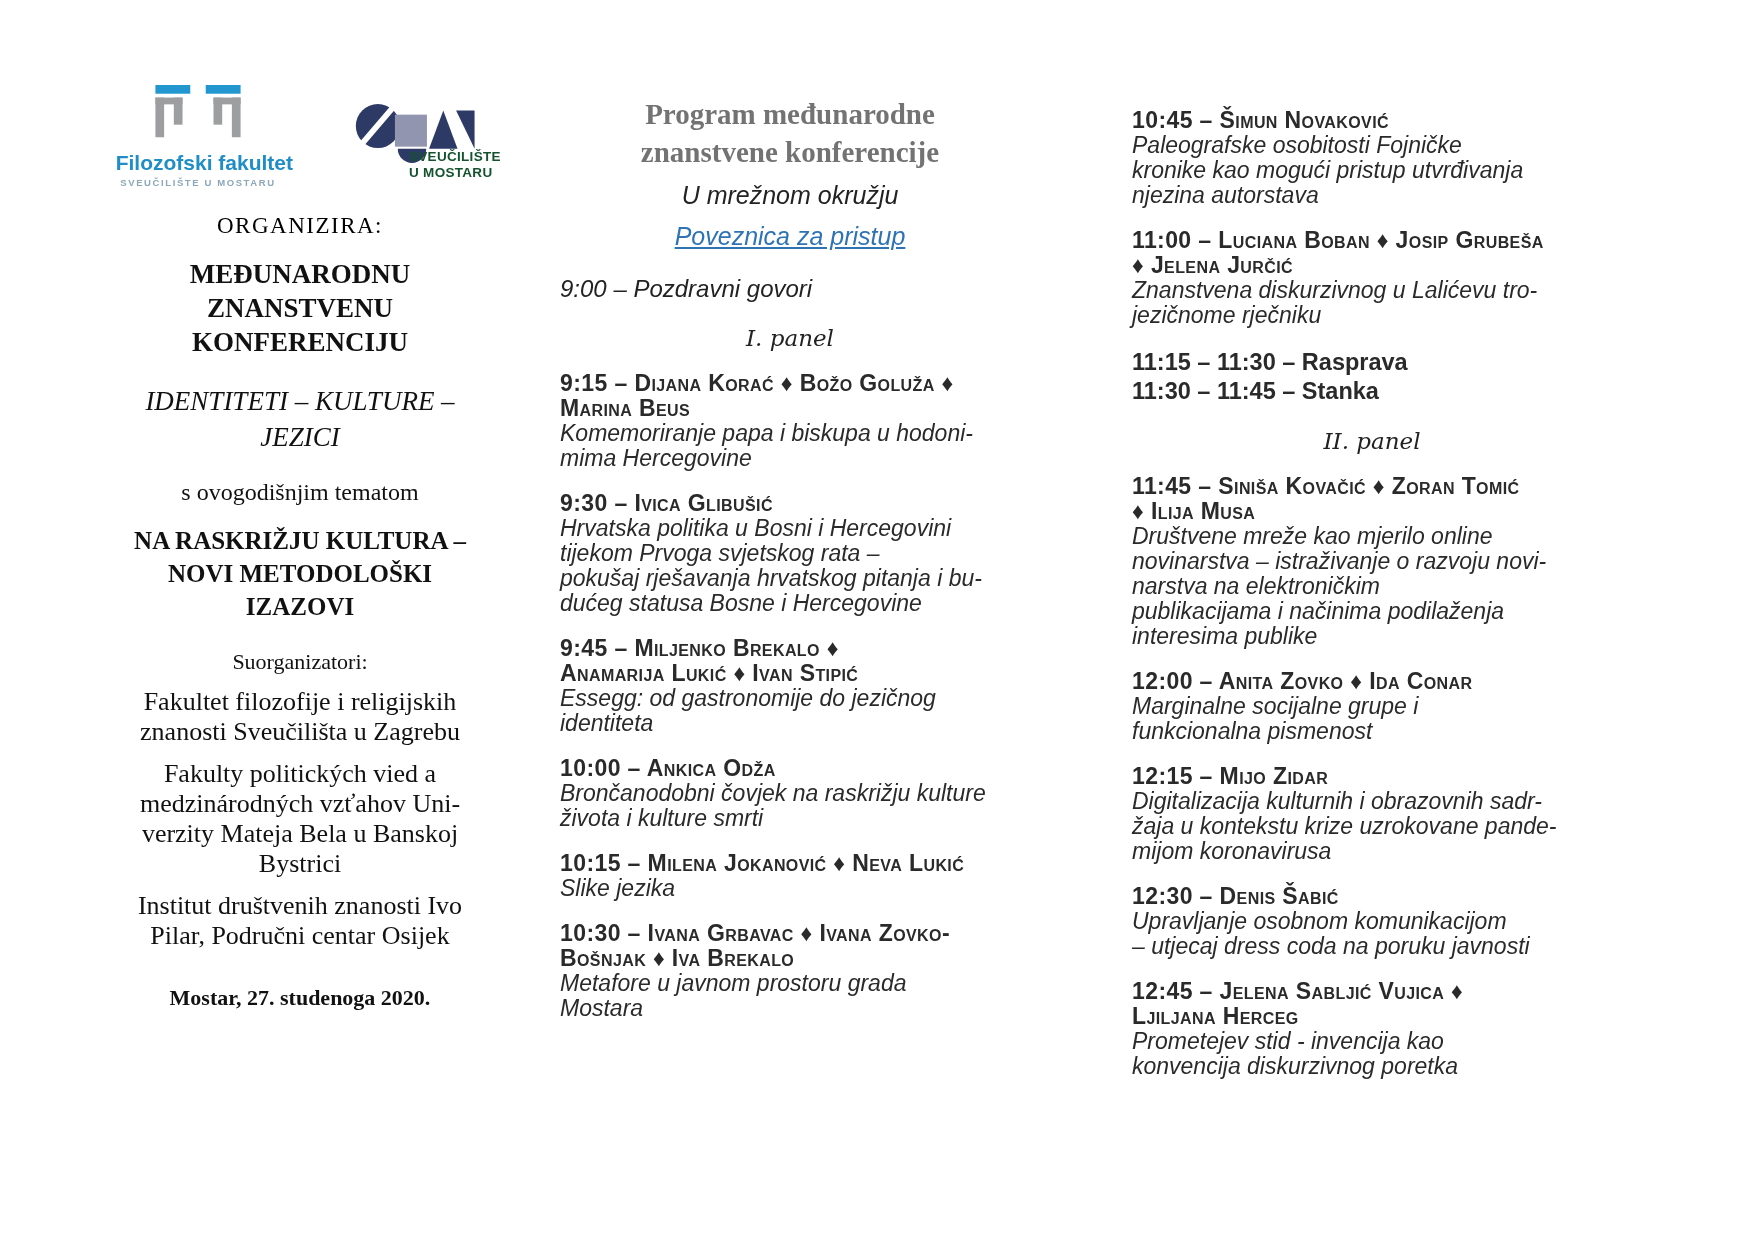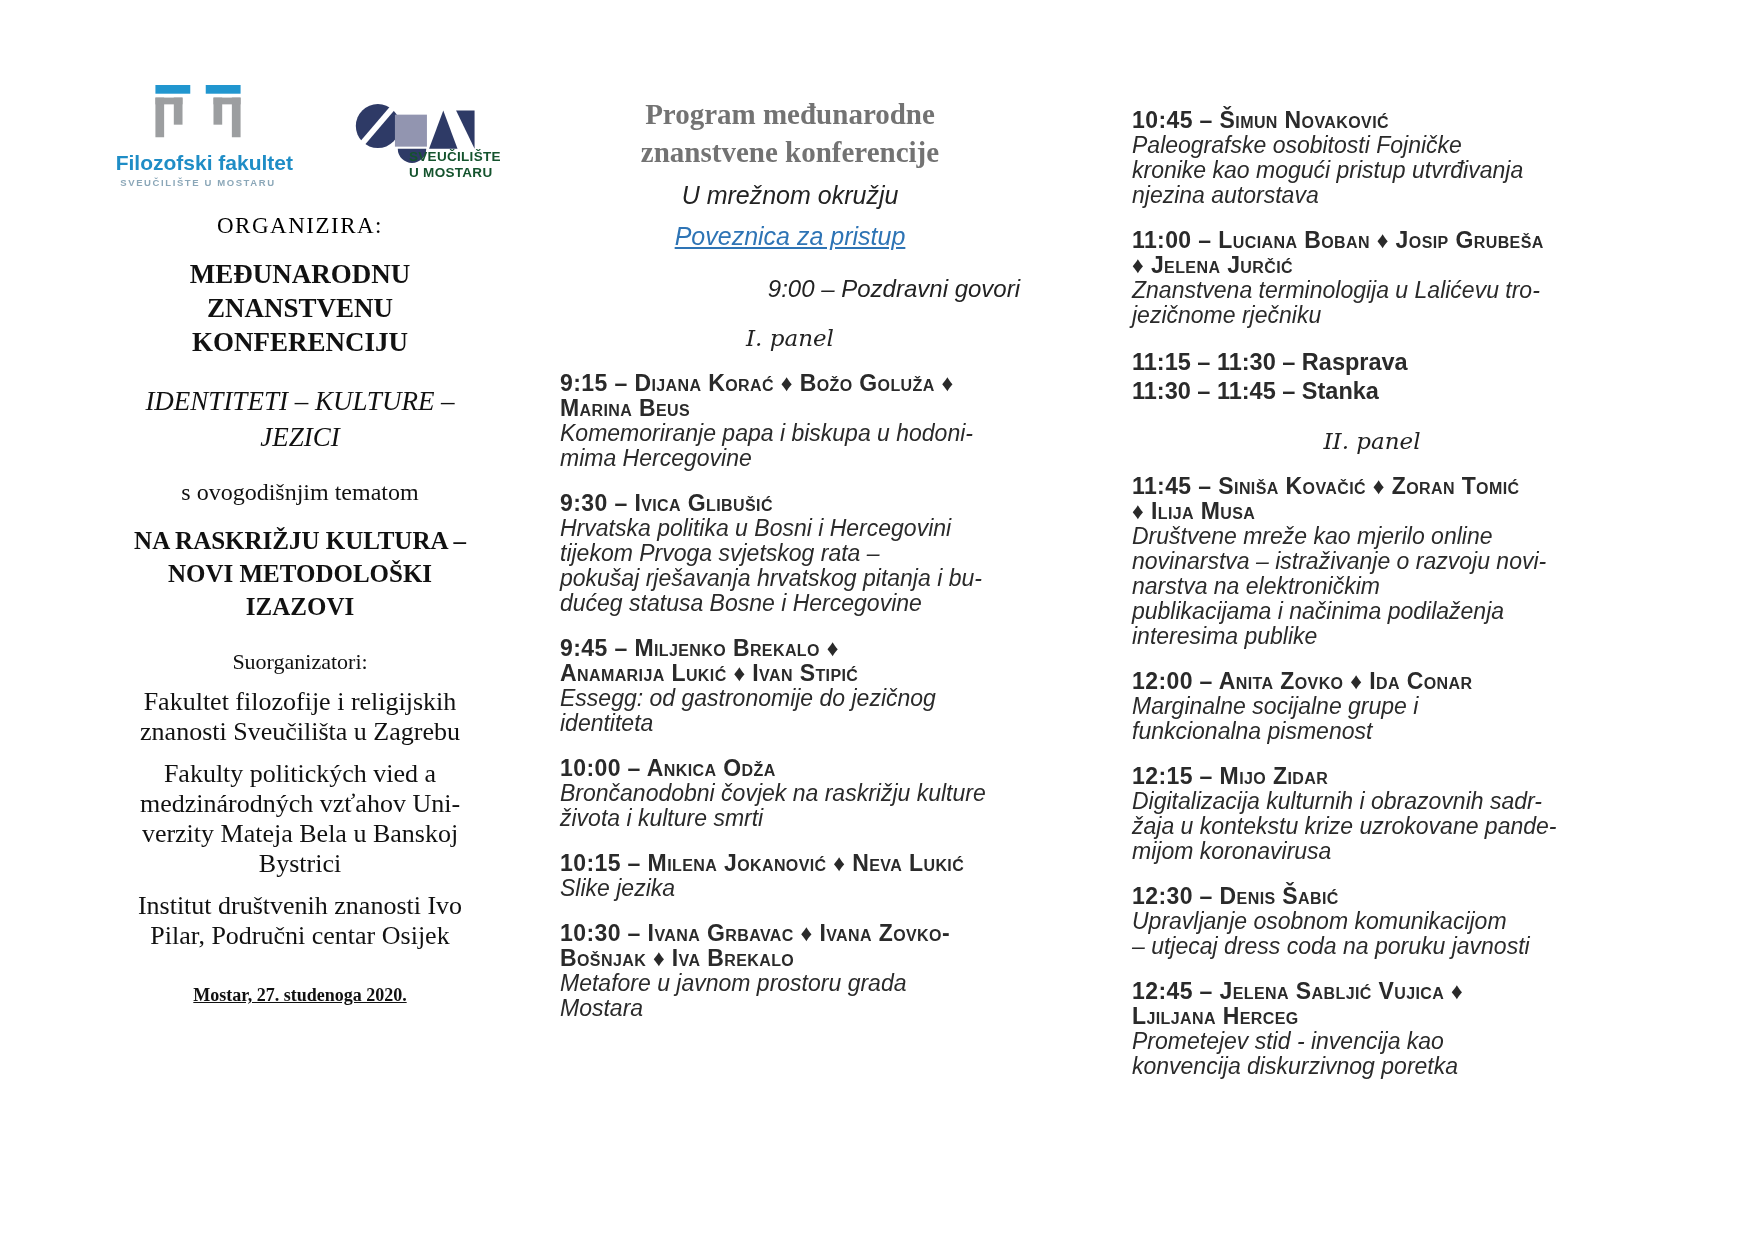--- a/index.html
+++ b/index.html
@@ -17,30 +17,30 @@
   .sum-logo{position:relative;width:170px;height:112px;}
   .sum-text{position:absolute;left:82px;top:64px;font-family:"Liberation Sans",sans-serif;font-weight:bold;
             font-size:13.5px;line-height:1.2;color:#14532d;letter-spacing:.3px;text-align:left;}
   .org-label{margin-top:16px;font-size:23px;letter-spacing:1.5px;color:#000;}
   .conf-name{margin-top:18px;font-size:27px;line-height:34px;font-weight:bold;}
   .conf-theme{margin-top:24px;font-size:27px;line-height:36px;font-style:italic;}
   .theme-intro{margin-top:24px;font-size:24px;}
   .theme-title{margin-top:18px;font-size:25px;line-height:33px;font-weight:bold;}
   .suorg-label{margin-top:26px;font-size:22px;}
   .coorg{margin-top:12px;font-size:26px;line-height:30px;}
-  .date-loc{margin-top:34px;font-size:18px;font-weight:bold;text-decoration:underline;}
+  .date-loc{margin-top:34px;font-size:22px;font-weight:bold;}
   
   .sans{font-family:"Liberation Sans",sans-serif;color:#222;}
   .col-mid{position:absolute;left:560px;top:95px;width:460px;}
   .col-right{position:absolute;left:1132px;top:90px;width:480px;}
   .program-title{font-family:"Liberation Serif",serif;font-weight:bold;font-size:29px;line-height:38px;text-align:center;color:#737373;}
   .subtitle{margin-top:10px;font-size:25px;font-style:italic;text-align:center;}
   .link-row{margin-top:12px;text-align:center;}
   .access-link{font-size:25px;font-style:italic;color:#2e74b5;text-decoration:underline;cursor:pointer;font-family:"Liberation Sans",sans-serif;}
-  .opening{margin-top:24px;font-size:24px;font-style:italic;text-align:right;}
+  .opening{margin-top:24px;font-size:24px;font-style:italic;}
   .panel-label{margin-top:22px;font-family:"DejaVu Serif",serif;font-style:italic;font-size:23px;text-align:center;color:#222;}
   .session{margin-top:20px;}
   .session:first-of-type{margin-top:18px;}
   .speakers{font-size:23px;line-height:25px;font-variant:small-caps;font-weight:600;letter-spacing:.4px;color:#2a2a2a;}
   .stitle{font-size:23px;line-height:25px;font-style:italic;color:#2a2a2a;}
   .break-block{margin-top:20px;font-size:23.5px;line-height:29px;font-weight:600;color:#2a2a2a;}
 </style>
 </head>
 <body>
 
@@ -147,21 +147,21 @@
 <div class="col-right sans">
   <div class="session">
     <div class="speakers pre">10:45 – Šimun Novaković</div>
     <div class="stitle pre">Paleografske osobitosti Fojničke
 kronike kao mogući pristup utvrđivanja
 njezina autorstava</div>
   </div>
   <div class="session">
     <div class="speakers pre">11:00 – Luciana Boban ♦ Josip Grubeša
 ♦ Jelena Jurčić</div>
-    <div class="stitle pre">Znanstvena terminologija u Lalićevu tro-
+    <div class="stitle pre">Znanstvena diskurzivnog u Lalićevu tro-
 jezičnome rječniku</div>
   </div>
 
   <div class="break-block">
     <div>11:15 – 11:30 – Rasprava</div>
     <div>11:30 – 11:45 – Stanka</div>
   </div>
 
   <div class="panel-label">II. panel</div>
 

